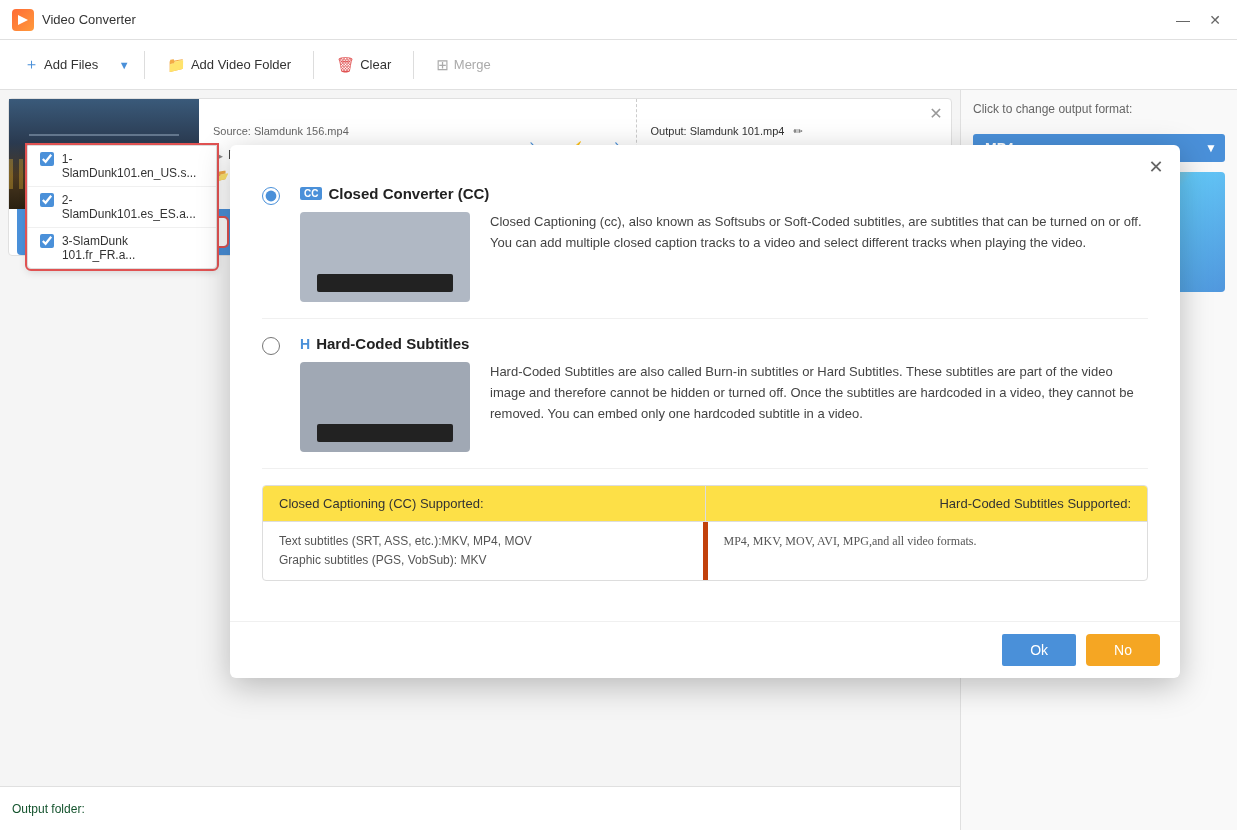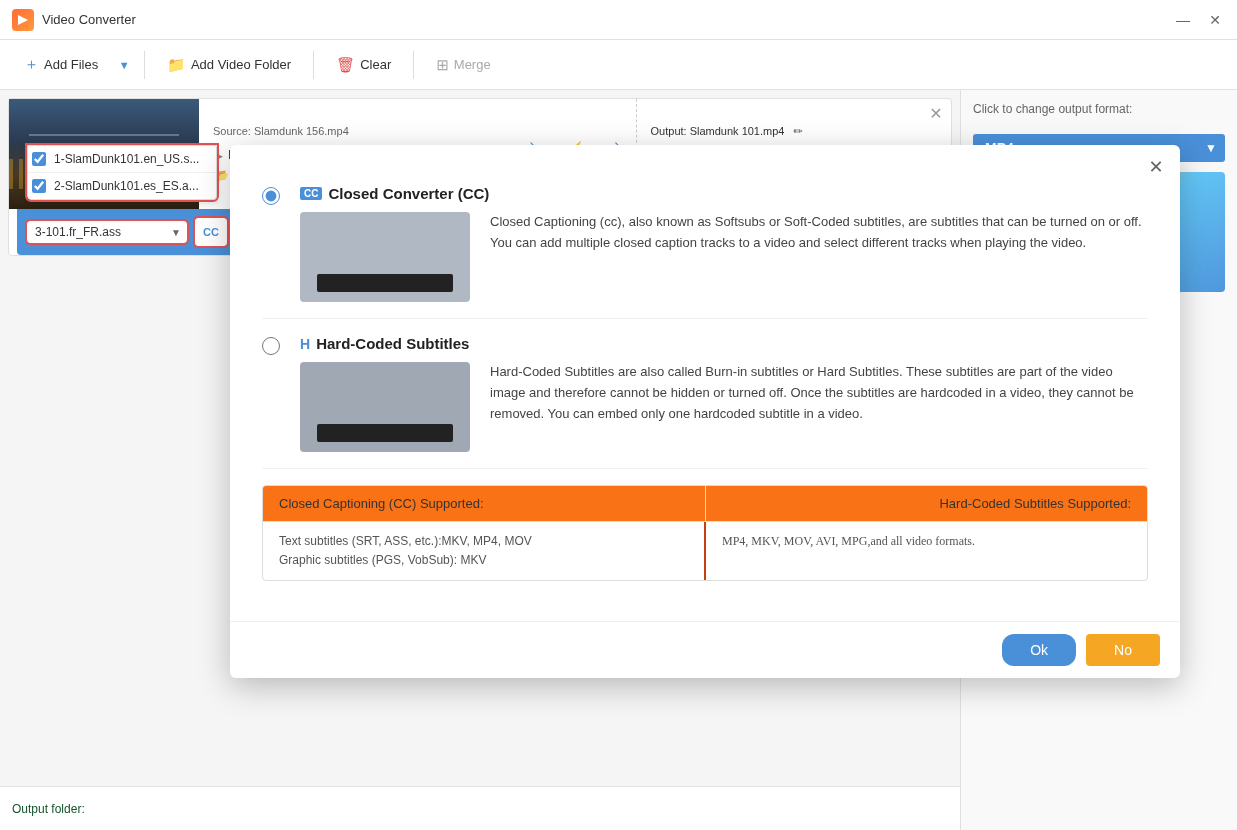--- a/index.html
+++ b/index.html
@@ -255,22 +255,22 @@
       background: #fff;
       border: 1px solid #ddd;
       border-radius: 0 0 4px 4px;
       width: 190px;
       z-index: 10;
       box-shadow: 0 3px 8px rgba(0,0,0,0.15);
       outline: 2px solid #e05252;
     }
     .subtitle-list-item {
       display: flex;
-      align-items: flex-end;
-      padding: 6px 4px;
+      align-items: flex-start;
+      padding: 6px 12px;
       font-size: 12px;
       color: #333;
       border-bottom: 1px solid #f0f0f0;
     }
     .subtitle-list-item:last-child { border-bottom: none; }
     .sub-checkbox {
       width: 14px; height: 14px; margin-right: 8px;
       accent-color: #4a90d9;
     }
 
@@ -462,49 +462,49 @@
     .support-table-header {
       display: flex;
     }
     .support-col {
       flex: 1;
       padding: 10px 16px;
       font-size: 13px;
       font-weight: 500;
       color: #333;
       border-right: 1px solid #ddd;
-      background: #f97316;
+      background: #fde047;
     }
     .support-col:last-child { border-right: none; text-align: right; }
     .support-table-body {
       display: flex;
       border-top: 1px solid #ddd;
     }
     .support-cell {
       flex: 1;
       padding: 10px 16px;
       font-size: 12px;
       color: #555;
-      border-right: 2px solid #c2410c;
+      border-right: 5px solid #c2410c;
       line-height: 1.6;
     }
     .support-cell:last-child { border-right: none; font-family: Liberation Serif, serif; }
 
     .dialog-footer {
       display: flex;
       justify-content: flex-end;
       padding: 12px 20px;
       border-top: 1px solid #f0f0f0;
       gap: 10px;
     }
     .btn-ok {
       background: #4a90d9;
       color: #fff;
       border: none;
-      border-radius: 12px;
+      border-radius: 2px;
       padding: 8px 28px;
       font-size: 14px;
       cursor: pointer;
       font-weight: 500;
     }
     .btn-no {
       background: #f5a623;
       color: #fff;
       border: none;
       border-radius: 4px;
@@ -705,20 +705,24 @@
 
       <div class="subtitle-list">
         <div class="subtitle-list-item">
           <input type="checkbox" class="sub-checkbox" checked="" style="">
           <span>1-SlamDunk101.en_US.s...</span>
         </div>
         <div class="subtitle-list-item">
           <input type="checkbox" class="sub-checkbox" checked="" style="">
           <span>2-SlamDunk101.es_ES.a...</span>
         </div>
+        <div class="subtitle-list-item">
+          <input type="checkbox" class="sub-checkbox" checked="" style="">
+          <span>3-SlamDunk 101.fr_FR.a...</span>
+        </div>
       </div>
     </div>
 
     <div class="bottom-bar">
       <span class="bottom-label">Output folder:</span>
     </div>
   </div>
 
   <div class="right-panel">
     <div class="format-label">Click to change output format:</div>

